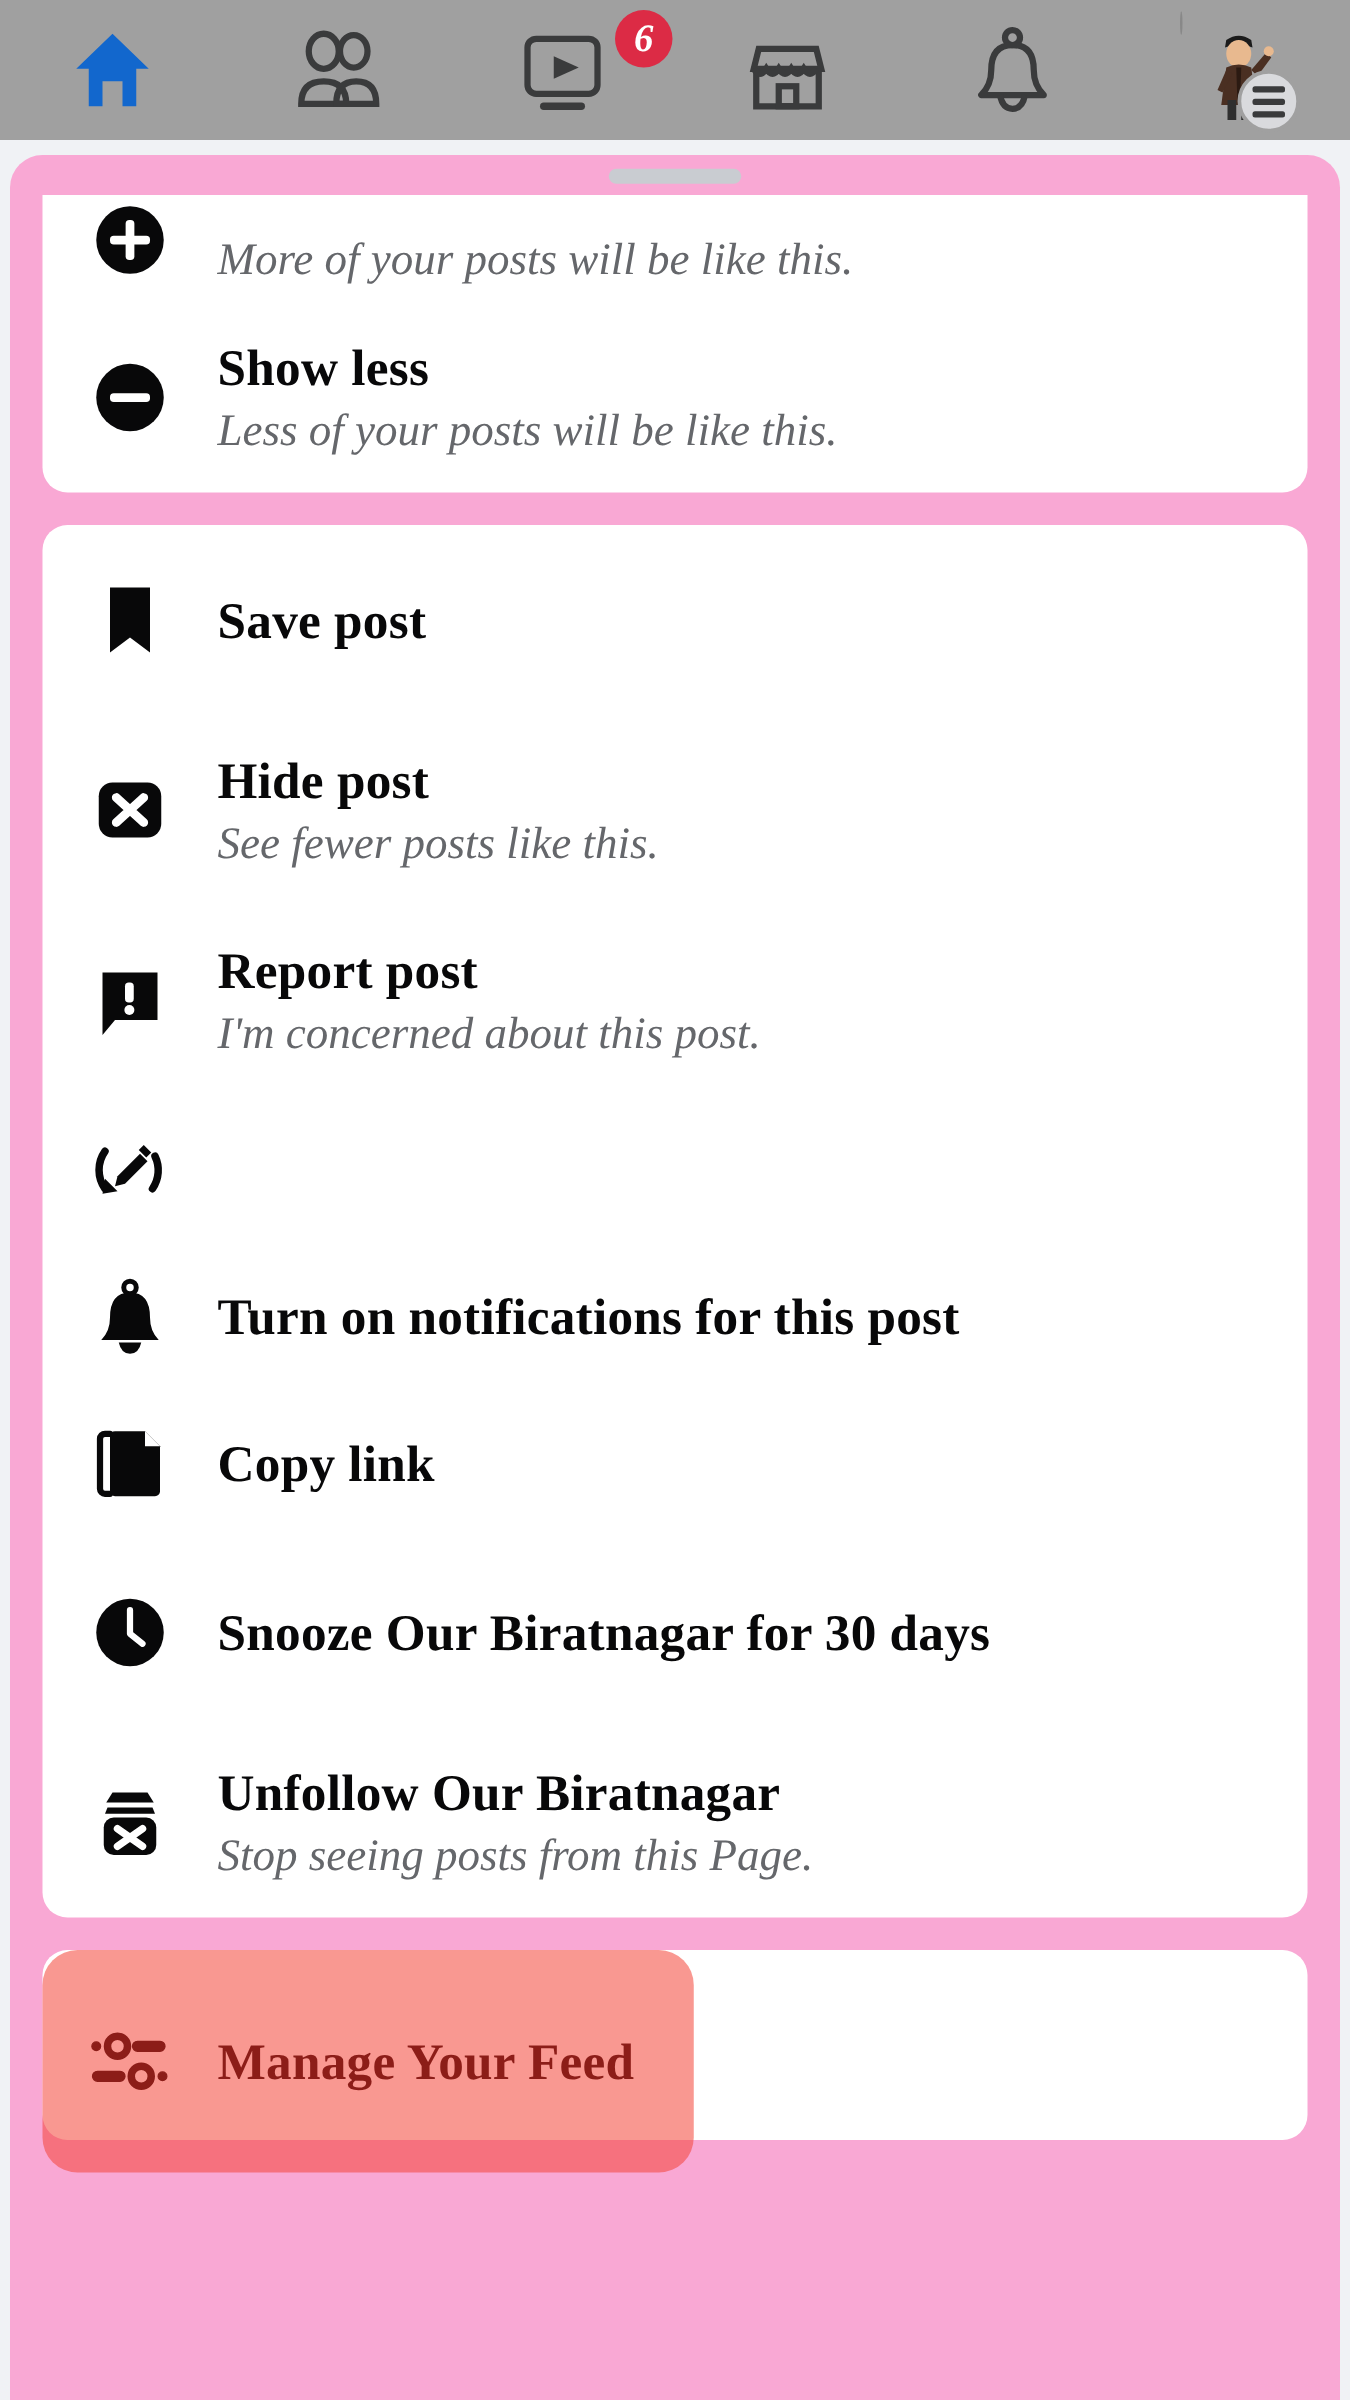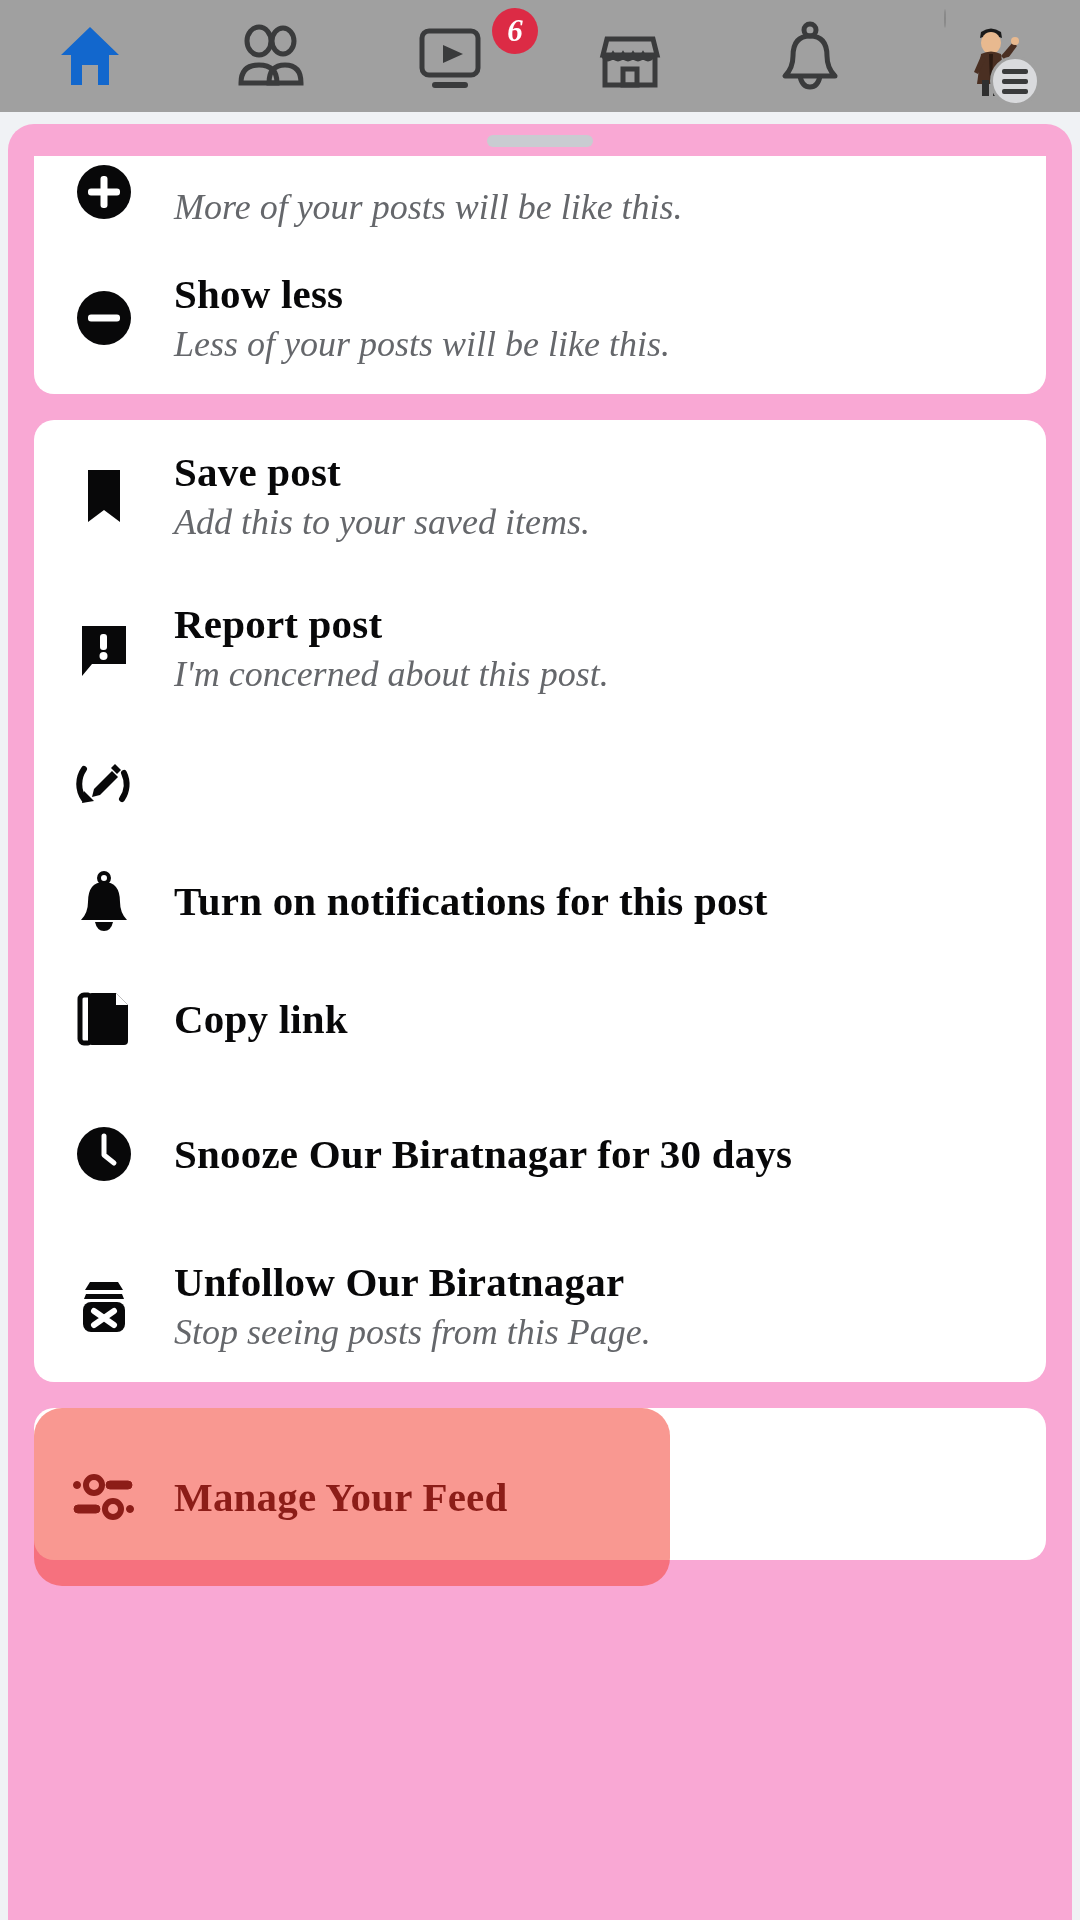--- a/index.html
+++ b/index.html
@@ -120,21 +120,21 @@
     line-height: 42px;
     color: #65676b;
     white-space: nowrap;
   }
 
   
   .highlight-wrap { position: relative; }
   #manage-feed-highlight {
     position: absolute;
     left: 26px; top: 0;
-    width: 636px; height: 178px;
+    width: 521px; height: 178px;
     background: rgba(244, 67, 54, 0.55);
     border-radius: 28px;
     display: flex; align-items: center;
     padding: 0 34px;
     gap: 34px;
     z-index: 5;
   }
   #manage-feed-highlight .mi-title { color: #8c1d18; }
   #manage-feed-highlight .mi-icon svg { stroke: #8c1d18; fill: #8c1d18; }
 
@@ -270,24 +270,35 @@
     <div class="card">
 
       <div class="menu-item tall">
         <span class="mi-icon">
           <svg width="72" height="72" viewBox="0 0 72 72" xmlns="http://www.w3.org/2000/svg">
             <path d="M20 10 L52 10 L52 62 L36 50 L20 62 Z" fill="#080809"></path>
           </svg>
         </span>
         <span class="mi-text">
           <span class="mi-title">Save post</span>
-          <span class="mi-sub">Add this to your saved items.</span>
-        </span>
-      </div>
-
+        </span>
+      </div>
+
+      <div class="menu-item tall">
+        <span class="mi-icon">
+          <svg width="72" height="72" viewBox="0 0 72 72" xmlns="http://www.w3.org/2000/svg">
+            <rect x="11" y="14" width="50" height="44" rx="11" fill="#080809"></rect>
+            <path d="M25 26 L47 46 M47 26 L25 46" stroke="#ffffff" stroke-width="7" stroke-linecap="round"></path>
+          </svg>
+        </span>
+        <span class="mi-text">
+          <span class="mi-title">Hide post</span>
+          <span class="mi-sub">See fewer posts like this.</span>
+        </span>
+      </div>
 
       <div class="menu-item tall">
         <span class="mi-icon">
           <svg width="72" height="72" viewBox="0 0 72 72" xmlns="http://www.w3.org/2000/svg">
             <path d="M14 14 L58 14 L58 52 L24 52 L14 64 Z" fill="#080809"></path>
             <rect x="32" y="22" width="7" height="16" fill="#ffffff" rx="3"></rect>
             <circle cx="35.5" cy="44" r="4" fill="#ffffff"></circle>
           </svg>
         </span>
         <span class="mi-text">

